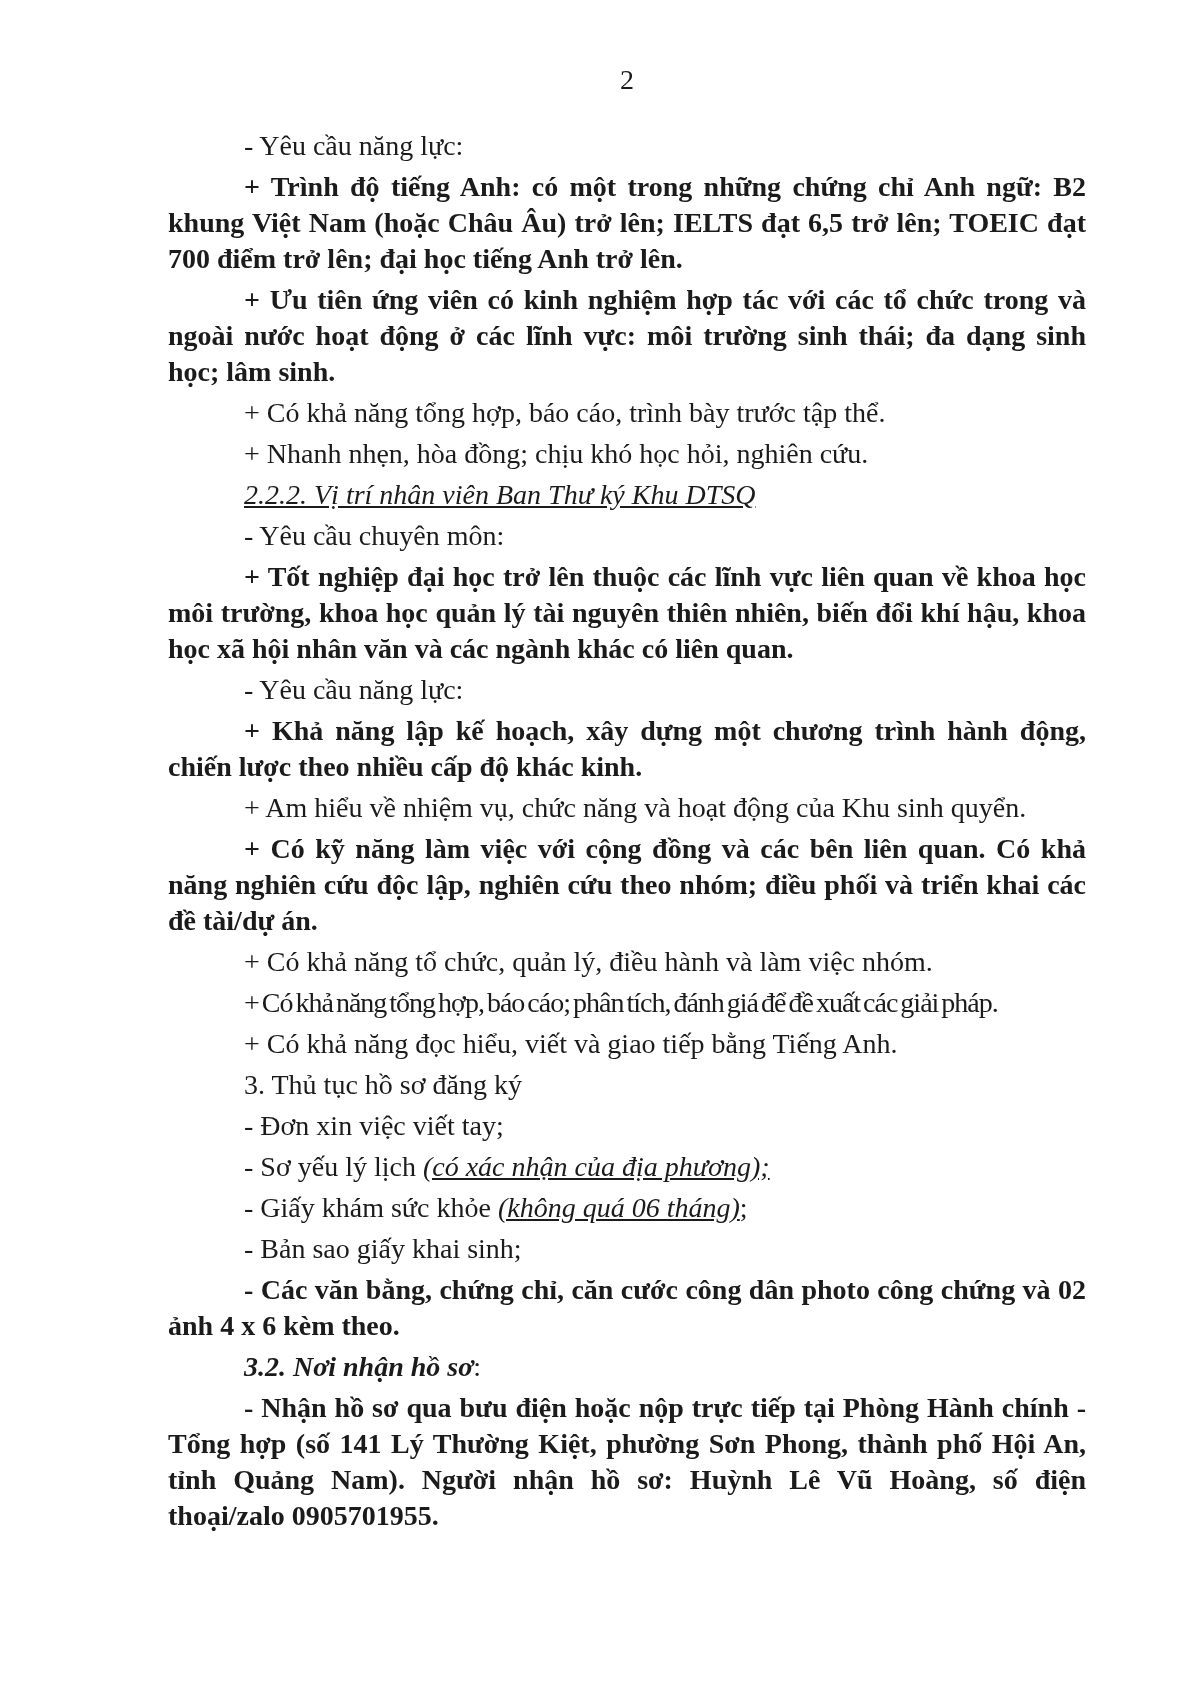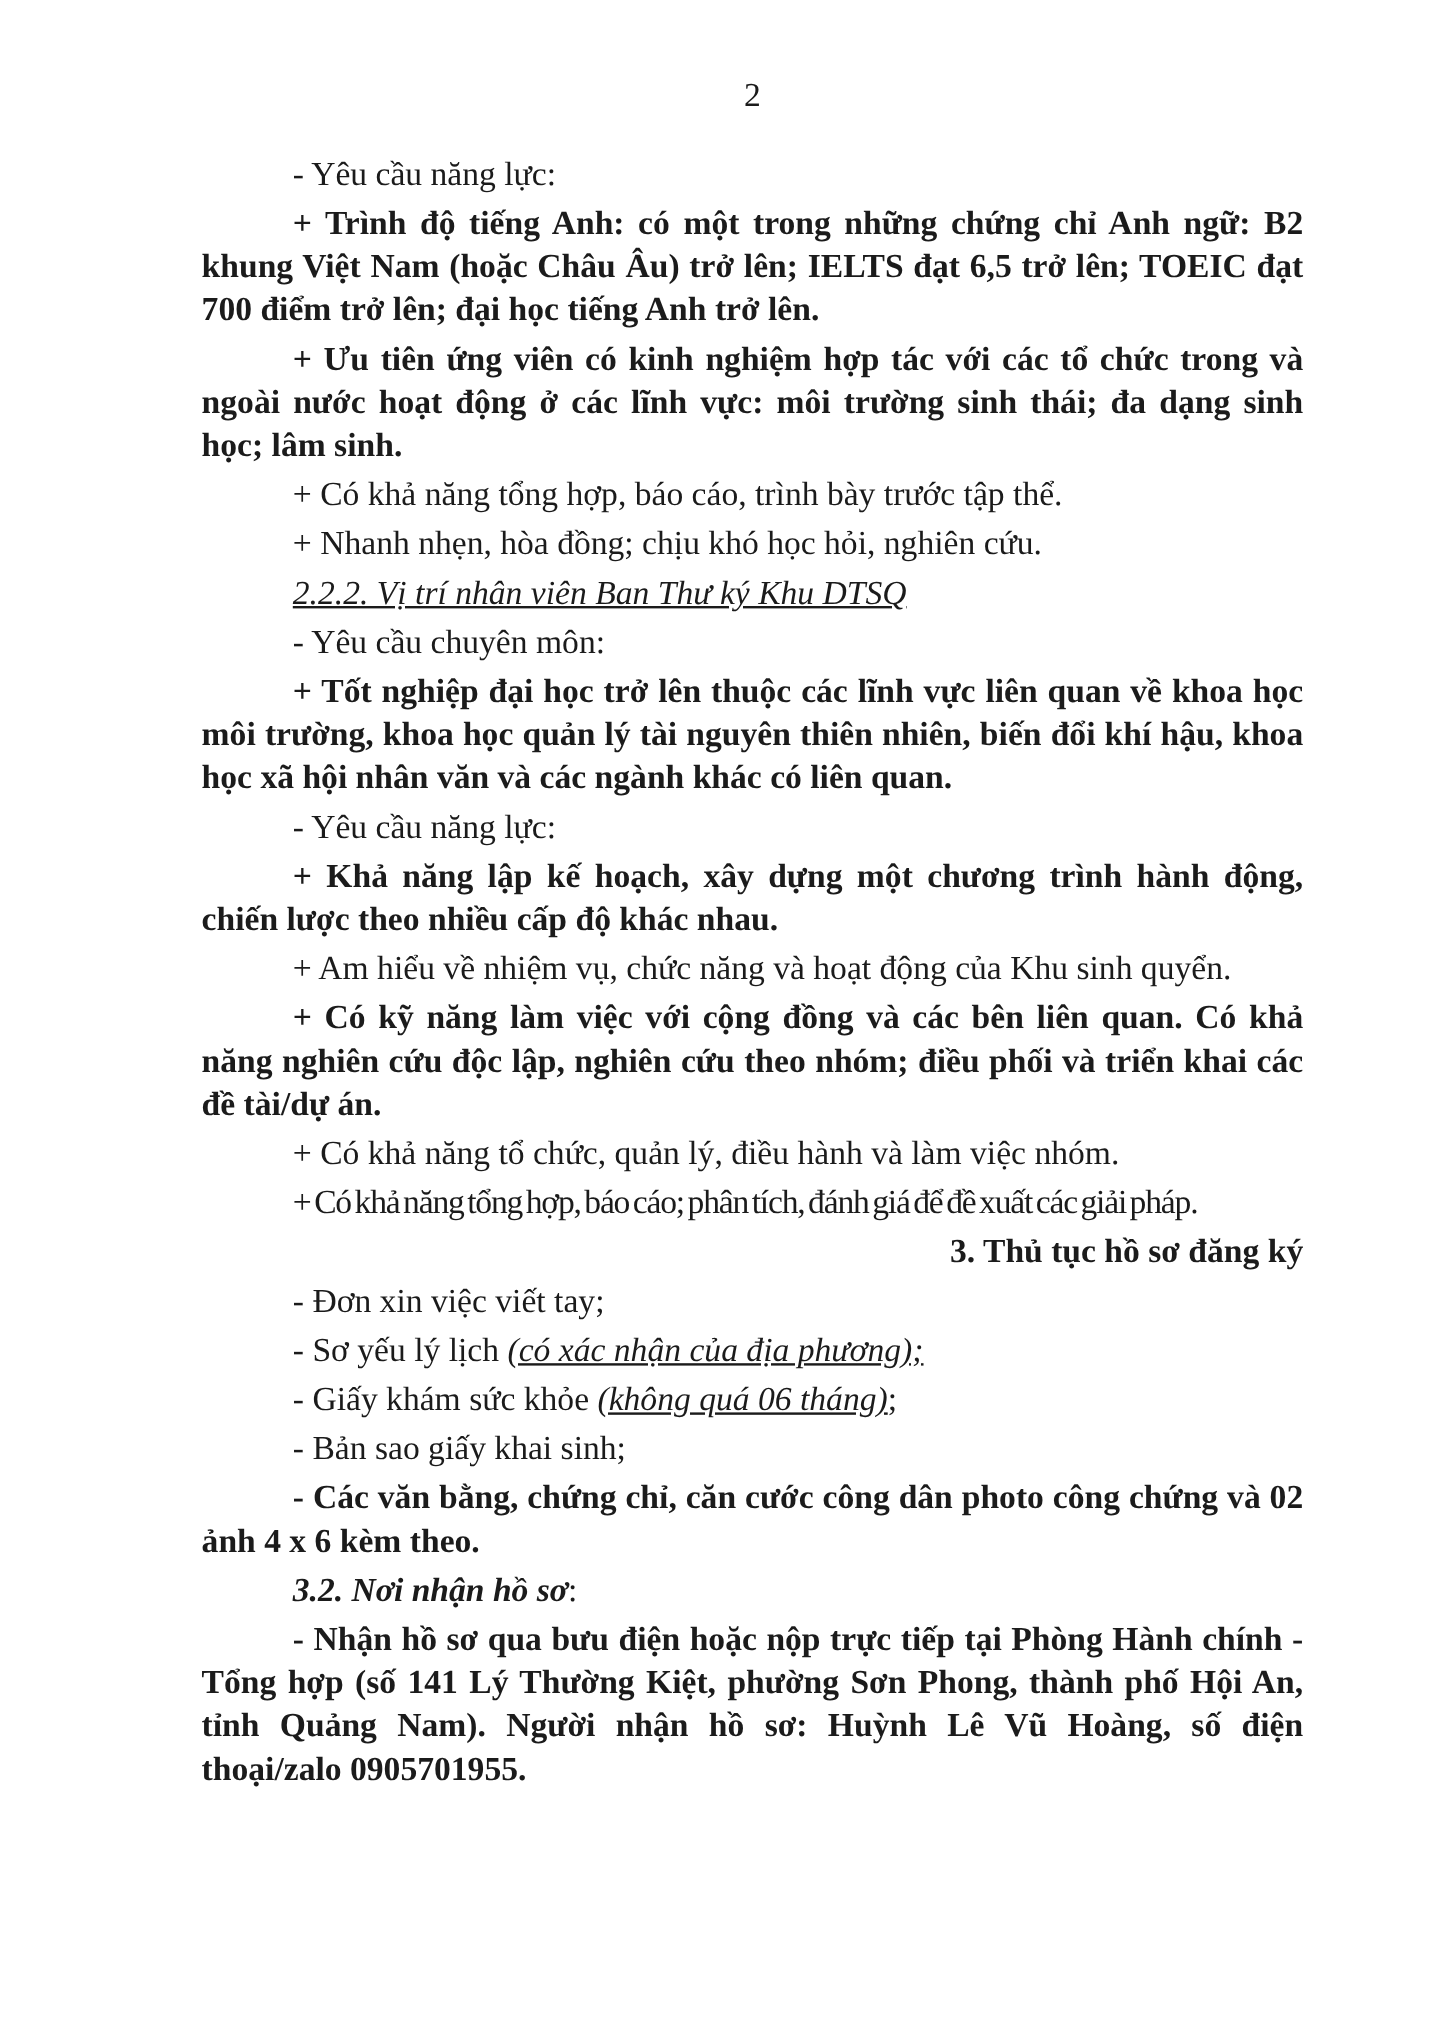--- a/index.html
+++ b/index.html
@@ -19,21 +19,21 @@
   .pagenum {
     text-align: center;
     margin: 0 0 30px 0;
   }
   p.para {
     margin: 0 0 5px 0;
     text-indent: 76px;
   }
   .justify { text-align: justify; font-weight: bold; }
   .italic { font-style: italic; text-decoration: underline; }
-  .bold { font-weight: bold; text-align: right; }
+  .bold { font-weight: normal; }
   .bi { font-weight: bold; font-style: italic; }
   .condensed { letter-spacing: -1px; word-spacing: -3px; white-space: nowrap; }
 </style>
 </head>
 <body>
 
 <div class="page">
 
   <div class="pagenum">2</div>
 
@@ -48,30 +48,31 @@
   <p class="para"><span>+ Nhanh nhẹn, hòa đồng; chịu khó học hỏi, nghiên cứu.</span></p>
 
   <p class="para italic"><span>2.2.2. Vị trí nhân viên Ban Thư ký Khu DTSQ</span></p>
 
   <p class="para"><span>- Yêu cầu chuyên môn:</span></p>
 
   <p class="para justify"><span>+ Tốt nghiệp đại học trở lên thuộc các lĩnh vực liên quan về khoa học môi trường, khoa học quản lý tài nguyên thiên nhiên, biến đổi khí hậu, khoa học xã hội nhân văn và các ngành khác có liên quan.</span></p>
 
   <p class="para"><span>- Yêu cầu năng lực:</span></p>
 
-  <p class="para justify"><span>+ Khả năng lập kế hoạch, xây dựng một chương trình hành động, chiến lược theo nhiều cấp độ khác nhau.</span></p>
+  <p class="para justify"><span>+ Khả năng lập kế hoạch, xây dựng một chương trình hành động, chiến lược theo nhiều cấp độ khác kinh.</span></p>
 
   <p class="para"><span>+ Am hiểu về nhiệm vụ, chức năng và hoạt động của Khu sinh quyển.</span></p>
 
   <p class="para justify"><span>+ Có kỹ năng làm việc với cộng đồng và các bên liên quan. Có khả năng nghiên cứu độc lập, nghiên cứu theo nhóm; điều phối và triển khai các đề tài/dự án.</span></p>
 
   <p class="para"><span>+ Có khả năng tổ chức, quản lý, điều hành và làm việc nhóm.</span></p>
 
   <p class="para condensed"><span>+ Có khả năng tổng hợp, báo cáo; phân tích, đánh giá để đề xuất các giải pháp.</span></p>
 
+  <p class="para"><span>+ Có khả năng đọc hiểu, viết và giao tiếp bằng Tiếng Anh.</span></p>
 
   <p class="para bold"><span>3. Thủ tục hồ sơ đăng ký</span></p>
 
 
   <p class="para"><span>- Đơn xin việc viết tay;</span></p>
 
   <p class="para"><span>- Sơ yếu lý lịch </span><span class="italic">(có xác nhận của địa phương);</span></p>
 
   <p class="para"><span>- Giấy khám sức khỏe </span><span class="italic">(không quá 06 tháng)</span><span>;</span></p>
 

